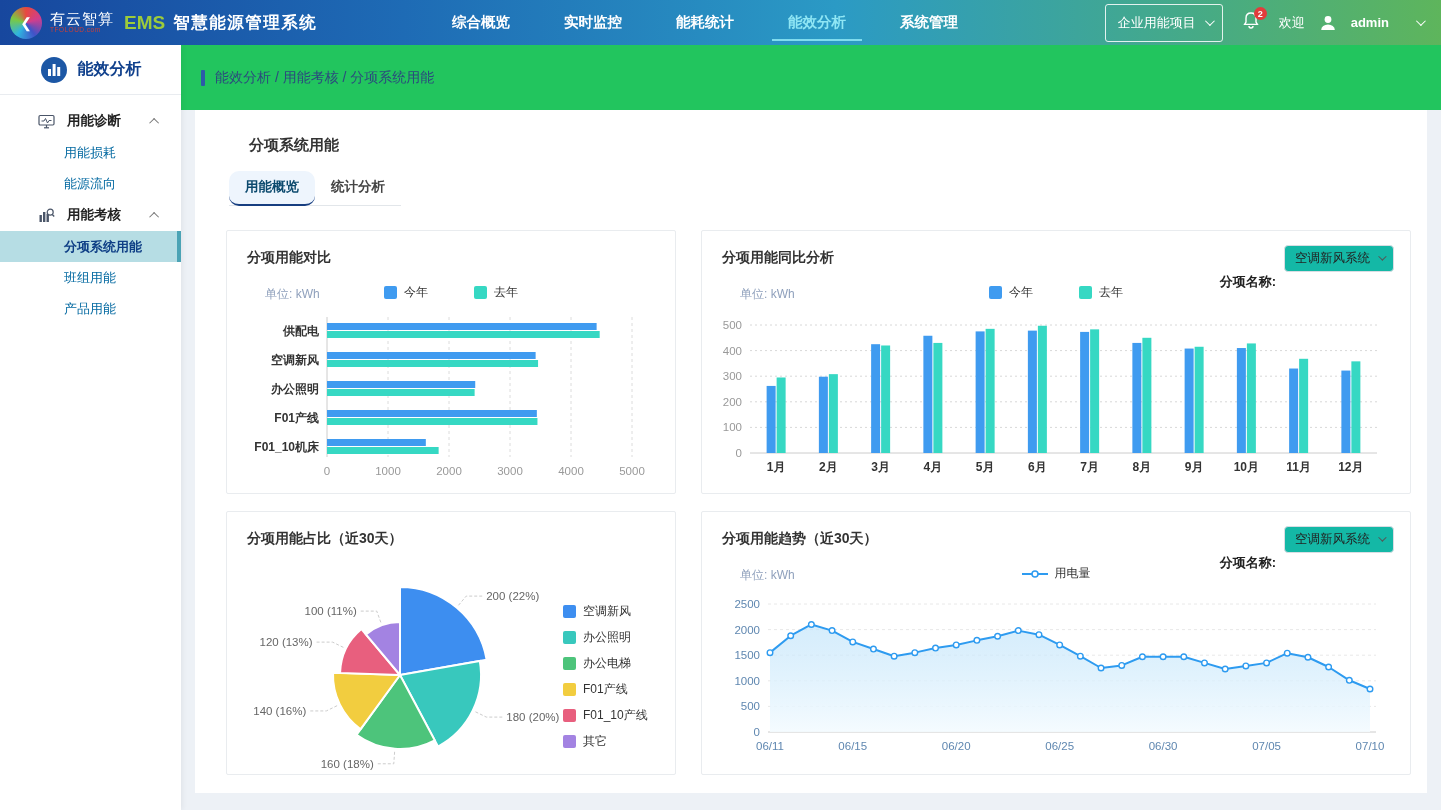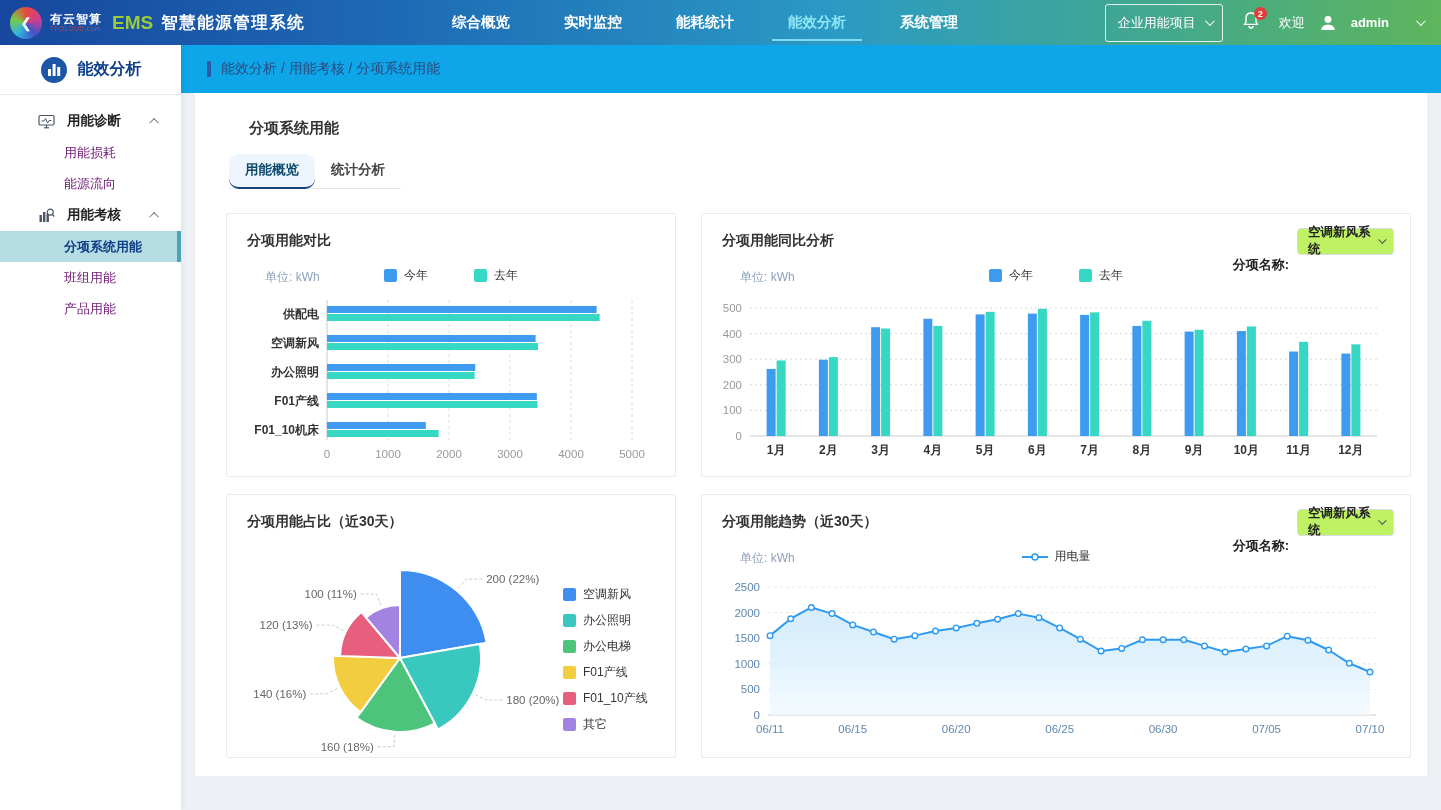--- a/index.html
+++ b/index.html
@@ -3,21 +3,21 @@
 <meta charset="utf-8">
 <style>
   * { margin:0; padding:0; box-sizing:border-box; }
   html,body { width:1441px; height:810px; font-family:"Liberation Sans","DejaVu Sans",sans-serif; background:#edf1f6; overflow:hidden; }
 
   
   .topbar { height:45px; display:flex; align-items:center; background:linear-gradient(90deg,#17479e 0%,#1e6bb5 28%,#2b9ac5 58%,#47ab84 84%,#5eb55c 100%); position:relative; z-index:5; }
   .brand { display:flex; align-items:center; padding-left:10px; width:448px; }
   .logo-circle { width:32px; height:32px; border-radius:50%; background:conic-gradient(#e8483f,#cf3e8e,#4053c8,#2fb3e0,#7ac943,#e8483f); display:flex; align-items:center; justify-content:center; color:#fff; font-size:14px; font-weight:bold; margin-right:8px; }
   .brand-cnwrap { display:flex; flex-direction:column; line-height:1; margin-right:10px; }
-  .brand-cn { color:#fff; font-size:12px; font-weight:bold; letter-spacing:1px; }
+  .brand-cn { color:#fff; font-size:15px; font-weight:normal; letter-spacing:1px; }
   .brand-sub { font-size:6.5px; color:#c9403a; margin-top:1px; letter-spacing:.5px; }
   .brand-ems { color:#9ccb3b; font-size:19px; font-weight:bold; margin-right:8px; }
   .brand-title { color:#fff; font-size:16.5px; font-weight:bold; letter-spacing:1.5px; }
   .topnav { display:flex; gap:46px; align-items:center; height:100%; }
   .nav-item { color:#fff; font-size:14.5px; font-weight:bold; height:100%; display:flex; align-items:center; cursor:pointer; position:relative; padding:0 4px; }
   .nav-item.active { color:#8fe6f4; }
   .nav-item.active::after { content:""; position:absolute; left:-12px; right:-12px; bottom:4px; height:2px; background:#7fdcee; }
   .top-right { margin-left:auto; display:flex; align-items:center; gap:13px; padding-right:18px; }
   .proj-select { display:flex; align-items:center; justify-content:space-between; width:118px; height:38px; border:1px solid rgba(255,255,255,.85); border-radius:3px; color:#fff; font-size:13px; padding:0 10px 0 12px; cursor:pointer; }
   .chev { width:7px; height:7px; border-right:1.6px solid currentColor; border-bottom:1.6px solid currentColor; transform:rotate(45deg) translateY(-2px); display:inline-block; }
@@ -30,41 +30,41 @@
 
   
   .layout { display:flex; height:765px; }
   .sidebar { width:196px; background:#fff; box-shadow:2px 0 5px rgba(0,0,0,.05); position:relative; z-index:2; }
   .side-head { height:50px; display:flex; align-items:center; justify-content:center; gap:10px; border-bottom:1px solid #e9ecf0; }
   .side-head-title { color:#10408c; font-size:16px; font-weight:bold; }
   .menu { padding-top:10px; }
   .menu-group { height:32px; display:flex; align-items:center; padding:0 22px 0 38px; cursor:pointer; color:#222; font-size:13.5px; font-weight:bold; }
   .menu-group .g-icon { margin-right:12px; display:flex; }
   .menu-group .g-caret { margin-left:auto; color:#777; }
-  .menu-child { height:31px; display:flex; align-items:center; padding-left:64px; font-size:13px; color:#701a75; cursor:pointer; }
+  .menu-child { height:31px; display:flex; align-items:center; padding-left:64px; font-size:13px; color:#0369a1; cursor:pointer; }
   .menu-child.selected { background:#b6dde4; border-right:4px solid #4ba3b5; color:#0f3f86; font-weight:bold; }
 
   .content { flex:1; display:flex; flex-direction:column; }
-  .breadcrumb { height:48px; background:#0ea5e9; display:flex; align-items:center; padding-left:26px; }
+  .breadcrumb { height:65px; background:#22c55e; display:flex; align-items:center; padding-left:20px; }
   .bc-bar { width:4px; height:16px; background:#2d5aa8; border-radius:1px; margin-right:10px; }
   .bc-text { font-size:14px; color:#2b4a7d; font-weight:500; cursor:pointer; }
 
   .main-card { background:#fff; margin:0 14px; height:683px; padding:18px 16px 0 16px; }
   .page-title { font-size:15px; font-weight:bold; color:#333; margin:8px 0 16px 38px; }
   .tabs { display:inline-flex; border-bottom:1px solid #e2e6ea; margin-left:18px; }
   .tab { padding:7px 16px 8px; font-size:13.5px; color:#444; font-weight:bold; cursor:pointer; }
   .tab.active { background:#eef5fd; color:#0c4a6e; border-bottom:2px solid #173e80; margin-bottom:-1px;border-radius:10px; }
 
   .grid { display:grid; grid-template-columns:450px 710px; gap:17px 25px; margin-top:24px; padding-left:15px; }
   .panel { border:1px solid #e9ecef; border-radius:2px; background:#fff; height:264px; position:relative; overflow:hidden; }
   .panel-head { display:flex; justify-content:space-between; align-items:center; padding:13px 16px 0 20px; height:41px; }
   .panel-title { font-size:14px; font-weight:bold; color:#333; }
   .filter { display:flex; align-items:center; gap:8px; }
   .filter-label { font-size:13px; color:#222; font-weight:bold;margin-top:48px; }
-  .mini-select { display:flex; align-items:center; justify-content:space-between; width:97px; height:27px; border:1px solid #d9dde3; border-radius:4px; padding:0 9px 0 10px; font-size:12.5px; font-weight:bold; color:#222; cursor:pointer; background:#bef264; }
+  .mini-select { display:flex; align-items:center; justify-content:space-between; width:110px; height:27px; border:1px solid #d9dde3; border-radius:4px; padding:0 9px 0 10px; font-size:12.5px; font-weight:normal; color:#222; cursor:pointer; background:#14b8a6; }
   .mini-select .chev { color:#555; width:6px; height:6px; }
 
   .unitbar { position:relative; height:34px; margin-top:5px; }
   .unit-label { position:absolute; left:38px; top:9px; font-size:12px; color:#8fa0bc; }
   .legend-row { display:flex; justify-content:center; gap:46px; padding-top:7px; }
   .lg-item { display:flex; align-items:center; gap:7px; font-size:12px; color:#333; cursor:pointer;text-align:center; }
   .lg-sq { width:13px; height:13px; border-radius:2px; display:inline-block; }
   .share-legend { position:absolute; left:336px; top:86px; display:flex; flex-direction:column; }
   .share-legend .lg-item { height:26px; }
   svg text { font-family:"Liberation Sans","DejaVu Sans",sans-serif; }

